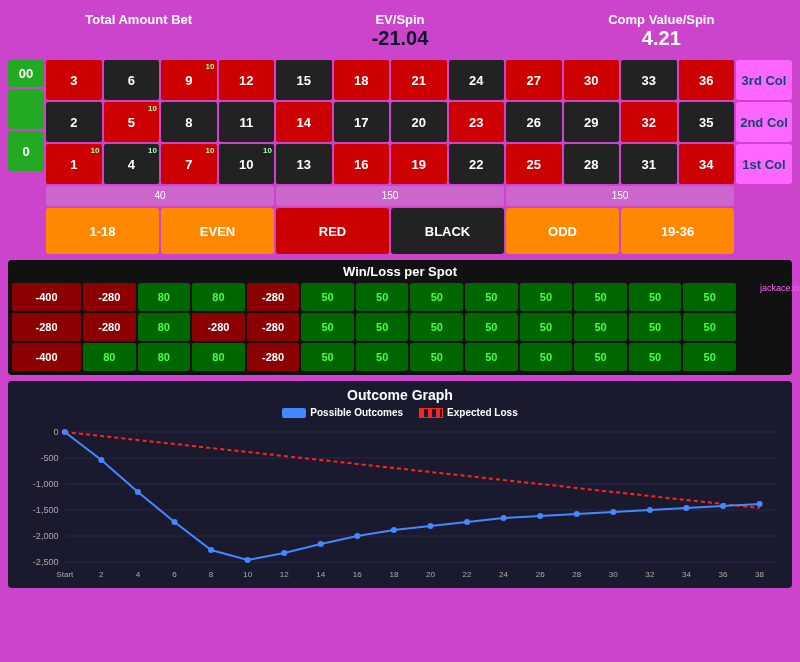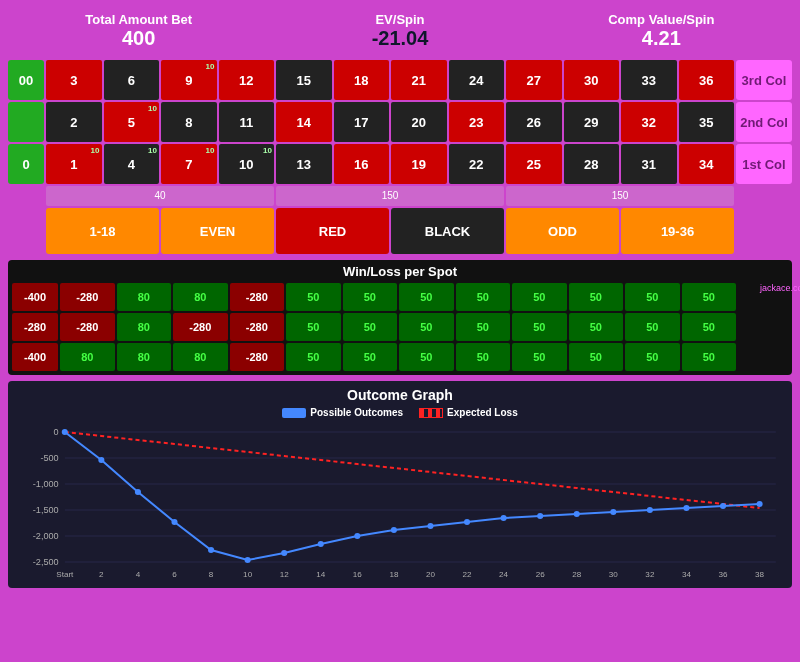--- a/index.html
+++ b/index.html
@@ -54,21 +54,21 @@
       font-size: 13px;
       text-align: center;
       display: flex;
       align-items: center;
       justify-content: center;
       height: 40px;
       border-radius: 3px;
       cursor: pointer;
     }
     .zero-cell.double-zero {
-      height: 40px;
+      height: 27px;
     }
     .numbers-grid {
       display: grid;
       grid-template-rows: repeat(3, 40px);
       grid-template-columns: repeat(12, 1fr);
       gap: 2px;
       flex: 1;
     }
     .num-cell {
       display: flex;
@@ -101,21 +101,21 @@
     .col-bet-cell {
       height: 40px;
       display: flex;
       align-items: center;
       justify-content: center;
       font-size: 13px;
       font-weight: bold;
       border-radius: 3px;
       cursor: pointer;
     }
-    .col-bet-cell.pink { background: #ff66ff; color: #701a75; }
+    .col-bet-cell.pink { background: #ff66ff; color: #0c4a6e; }
 
     
     .outside-bets-container {
       display: flex;
       flex-direction: column;
       gap: 2px;
       margin-top: 2px;
     }
     .dozen-row {
       display: flex;
@@ -171,21 +171,21 @@
     }
     .winloss-table {
       display: flex;
       gap: 2px;
       align-items: flex-start;
     }
     .wl-left-col {
       display: flex;
       flex-direction: column;
       gap: 2px;
-      width: 46px;
+      width: 69px;
     }
     .wl-cell {
       height: 28px;
       display: flex;
       align-items: center;
       justify-content: center;
       font-size: 11px;
       font-weight: bold;
       border-radius: 2px;
     }
@@ -258,21 +258,20 @@
     }
   </style>
 </head>
 <body>
 
 <div class="main-container">
 
   <div class="stats-row">
     <div class="stat-block">
       <div class="stat-label">Total Amount Bet</div>
-      <div class="stat-value">400</div>
     </div>
     <div class="stat-block">
       <div class="stat-label">EV/Spin</div>
       <div class="stat-value negative">-21.04</div>
     </div>
     <div class="stat-block">
       <div class="stat-label">Comp Value/Spin</div>
       <div class="stat-value">4.21</div>
     </div>
   </div>

